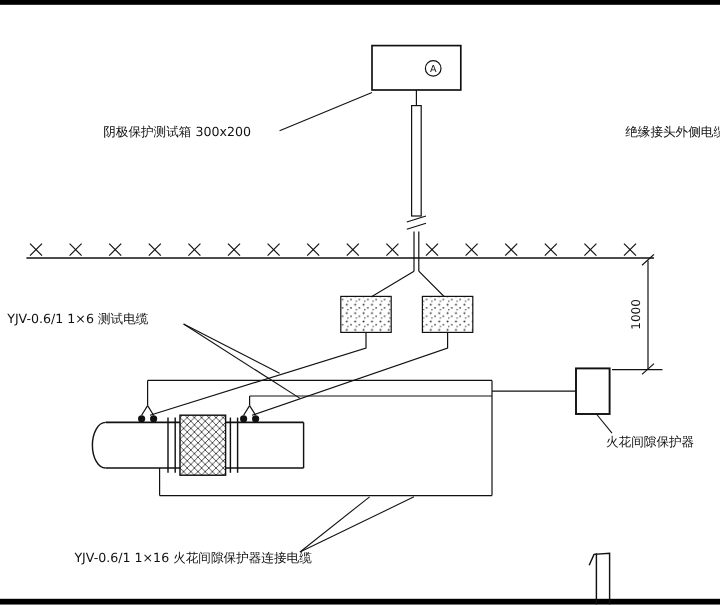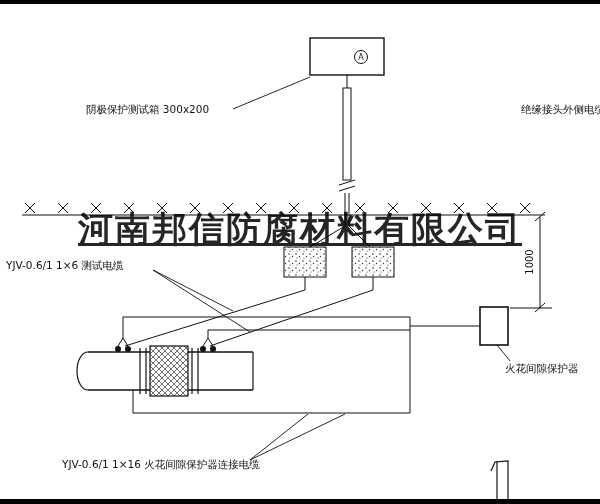--- a/index.html
+++ b/index.html
@@ -167,15 +167,14 @@
   <text class="lbl" x="505" y="372">火花间隙保护器</text>
   <text class="lbl" x="62" y="468">YJV-0.6/1 1×16  火花间隙保护器连接电缆</text>
 
   <g stroke="#111" stroke-width="1.2" fill="none">
     <polyline points="491,471 495,462 508,461 508,504"></polyline>
     <line x1="497" y1="461" x2="497" y2="504"></line>
   </g>
 
 </svg>
 
-<div class="watermark">河南邦信防腐材料有限公司</div>
 
 </div>
 
 </body></html>

